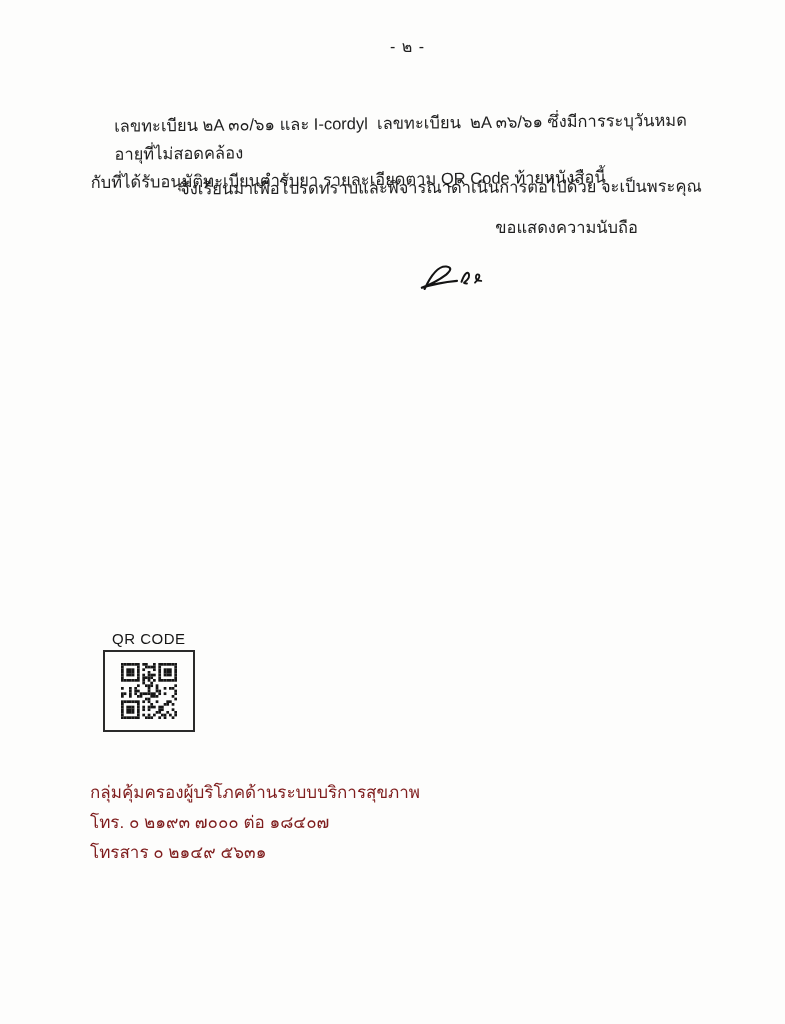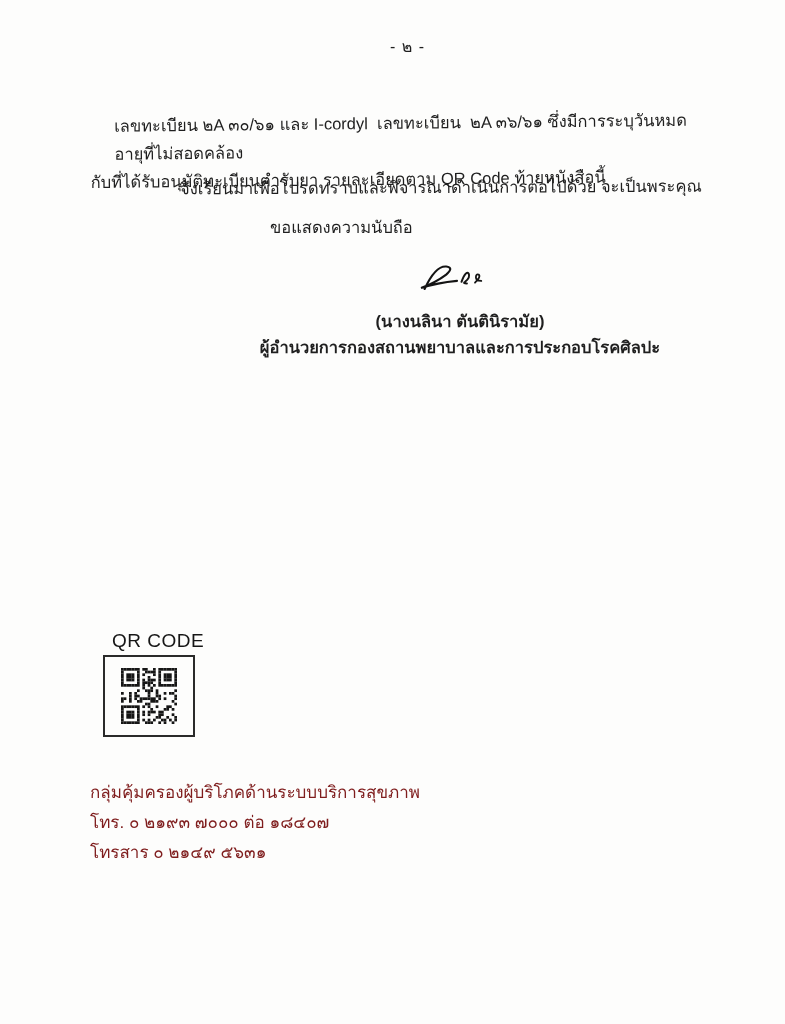--- a/index.html
+++ b/index.html
@@ -38,22 +38,22 @@
 
   .closing-line {
     position: absolute;
     top: 174px; left: 180px;
     font-size: 16.5px;
     transform: rotate(-0.3deg);
   }
 
   .signoff {
     position: absolute;
-    top: 214px; left: 270px; width: 380px;
-    text-align: left;
+    top: 214px; left: 258px; width: 380px;
+    text-align: right;
     font-size: 16.5px;
   }
   .signature-wrap {
     position: absolute;
     top: 258px; left: 412px; width: 90px; height: 44px;
   }
   .signature-wrap svg { width: 100%; height: 100%; }
   .signatory-name {
     position: absolute;
     top: 308px; left: 270px; width: 380px;
@@ -64,21 +64,21 @@
   .signatory-title {
     position: absolute;
     top: 334px; left: 220px; width: 480px;
     text-align: center;
     font-size: 16.5px;
     font-weight: bold;
   }
 
   .qr-section { position: absolute; top: 630px; left: 103px; }
   .qr-label {
-    font-size: 19px;
+    font-size: 15px;
     letter-spacing: 0.5px;
     margin-left: 9px;
     margin-bottom: 3px;
     color: #161616;
   }
   .qr-box {
     width: 92px; height: 82px;
     border: 2px solid #2a2a2a;
     display: flex;
     align-items: center;
@@ -112,22 +112,20 @@
   <div class="signoff">ขอแสดงความนับถือ</div>
 
   <div class="signature-wrap">
     <svg viewBox="0 0 100 44">
       <path d="M14 32 Q26 6 38 7 Q47 8 38 16 Q26 25 10 31 Q28 25 50 23" stroke="#141414" fill="none" stroke-width="2.4" stroke-linecap="round"></path>
       <path d="M55 24 q5 -13 8 -9 q2 4 -4 9 q-3 2 2 2" stroke="#141414" fill="none" stroke-width="2.2" stroke-linecap="round"></path>
       <path d="M70 25 q7 -7 4 -9 q-3 -1 -3 3 q0 4 6 4" stroke="#141414" fill="none" stroke-width="2" stroke-linecap="round"></path>
     </svg>
   </div>
 
-  <div class="signatory-name">(นางนลินา ตันตินิรามัย)</div>
-  <div class="signatory-title">ผู้อำนวยการกองสถานพยาบาลและการประกอบโรคศิลปะ</div>
 
   <div class="qr-section">
     <div class="qr-label">QR CODE</div>
     <div class="qr-box">
       <svg id="qr-svg" viewBox="0 0 56 56">
           <rect x="0.00" y="0.00" width="2.72" height="2.72"></rect>
           <rect x="2.67" y="0.00" width="2.72" height="2.72"></rect>
           <rect x="5.33" y="0.00" width="2.72" height="2.72"></rect>
           <rect x="8.00" y="0.00" width="2.72" height="2.72"></rect>
           <rect x="10.67" y="0.00" width="2.72" height="2.72"></rect>

